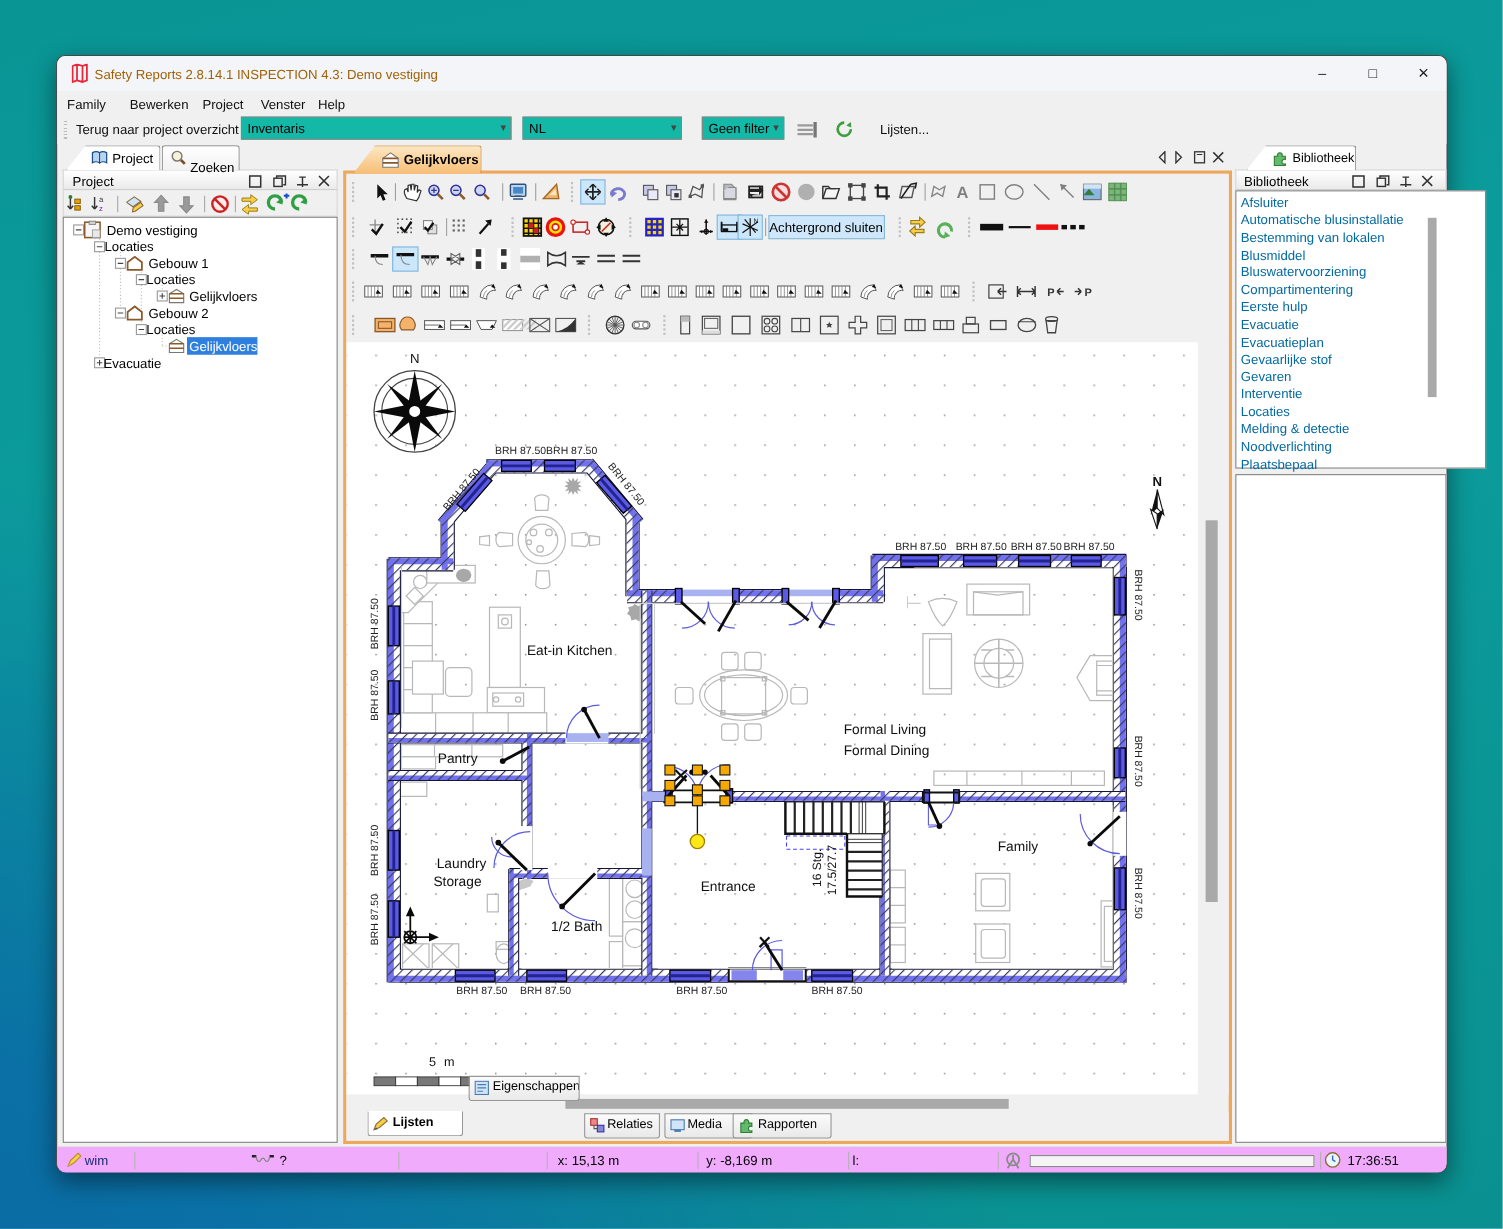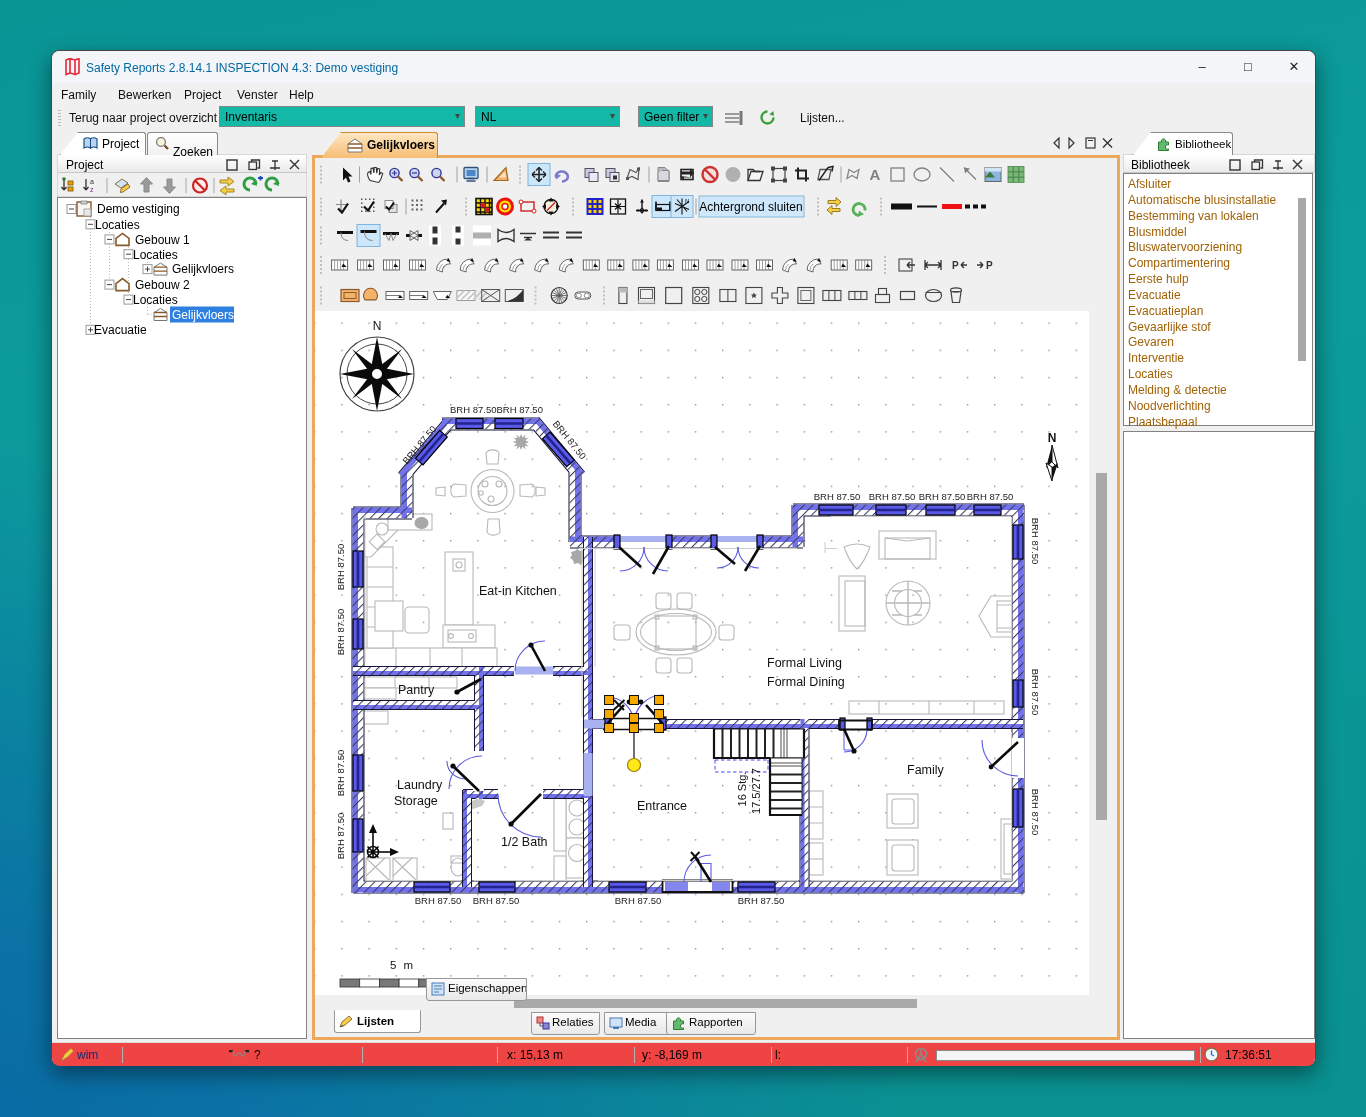--- a/index.html
+++ b/index.html
@@ -11,34 +11,34 @@
     linear-gradient(168deg, #0a9595 0%, #0c9c9c 40%, #0a9090 100%);
   position:relative;
 }
 .abs { position:absolute; }
 #win {
   position:absolute; left:51px; top:50px; width:1265px; height:1016px;
   background:#f0f0f0; border:1px solid #464646; border-radius:8px;
   box-shadow:0 8px 22px rgba(0,0,0,.45);
 }
 #titlebar { position:absolute; left:0; top:0; width:100%; height:32px; background:#f3f5f8; border-radius:8px 8px 0 0; }
-#titletext { position:absolute; left:34px; top:10px; font-size:12px; color:#0369a1; }
+#titletext { position:absolute; left:34px; top:10px; font-size:12px; color:#a16207; }
 .winbtn { position:absolute; top:9px; width:14px; height:14px; color:#222; font-size:13px; text-align:center; line-height:14px; }
 #menubar { position:absolute; left:0; top:32px; width:100%; height:24px; background:#f0f0f0; font-size:12px; color:#101010; }
 .menuitem { position:absolute; top:5px; }
 #maintoolbar { position:absolute; left:0; top:56px; width:100%; height:24px; background:#f0f0f0; font-size:12px; color:#101010; }
 .combo { position:absolute; top:-1px; height:21px; background:#14b8a6; border:1px solid #868686; font-size:12px; color:#000; }
 .combo .ct { position:absolute; left:5px; top:3px; }
 .combo .chev { position:absolute; right:4px; top:3px; color:#444; font-size:10px; }
 .grip { position:absolute; width:3px; background-image:repeating-linear-gradient(to bottom,#bbb 0 1px,transparent 1px 3px); }
 
 .tab { position:absolute; height:23px; background:#fff; border:1px solid #898989; border-bottom:none; border-radius:3px 3px 0 0; font-size:12px; color:#000; }
 .caption { position:absolute; height:19px; background:linear-gradient(#ffffff,#eaeaea); font-size:12px; color:#000; }
 .whitebox { position:absolute; background:#fff; border:1px solid #828282; }
-#statusbar { position:absolute; left:0; top:991px; width:100%; height:24px; background:#ef4444; border-top:1px solid #dcdcdc; border-radius:0 0 8px 8px; font-size:12px; color:#000; }
+#statusbar { position:absolute; left:0; top:991px; width:100%; height:24px; background:#f0abfc; border-top:1px solid #dcdcdc; border-radius:0 0 8px 8px; font-size:12px; color:#000; }
 .sbsep { position:absolute; top:4px; height:16px; width:1px; background:#b2b2b2; }
 .sbtext { position:absolute; top:5px; }
 
 #centerpane { position:absolute; left:260px; top:104px; width:808px; height:885px; border:3px solid #eda85c; background:#f0f0f0; }
 .bottomtab { position:absolute; height:23px; border:1px solid #979797; background:linear-gradient(#fbfbfb,#e9e9e9); border-radius:0 0 3px 3px; font-size:11.5px; color:#000; }
 </style>
 </head>
 <body>
 <div id="win">
 
@@ -239,21 +239,21 @@
   <div class="caption" style="left:1071px;top:103px;width:192px;border:1px solid #d7d7d7;border-bottom:1px solid #c8c8c8">
     <div class="abs" style="left:7px;top:3px">Bibliotheek</div>
     <svg class="abs" style="left:105px;top:4px" width="76" height="12" viewBox="0 0 76 12">
       <rect x="1" y="1" width="10" height="10" fill="none" stroke="#333" stroke-width="1.4"></rect>
       <rect x="23" y="3" width="7.5" height="7.5" fill="none" stroke="#333" stroke-width="1.3"></rect>
       <path d="M25.5 3 v-2 h8 v8 h-2" fill="none" stroke="#333" stroke-width="1.3"></path>
       <path d="M46 2 h6 m-3 0 v7 m-5 0 h10 m-5 0 v2" stroke="#333" stroke-width="1.3" fill="none"></path>
       <path d="M64 1 l9 9 m0 -9 l-9 9" stroke="#333" stroke-width="1.4"></path>
     </svg>
   </div>
-  <div class="whitebox" style="left:1071px;top:122px;width:190px;height:253px;font-size:12px;color:#a16207">
+  <div class="whitebox" style="left:1071px;top:122px;width:228px;height:253px;font-size:12px;color:#0369a1">
     <div class="abs" style="left:4px;top:3px;line-height:15.85px">Afsluiter<br>Automatische blusinstallatie<br>Bestemming van lokalen<br>Blusmiddel<br>Bluswatervoorziening<br>Compartimentering<br>Eerste hulp<br>Evacuatie<br>Evacuatieplan<br>Gevaarlijke stof<br>Gevaren<br>Interventie<br>Locaties<br>Melding &amp; detectie<br>Noodverlichting<br>Plaatsbepaal</div>
     <div class="abs" style="left:174px;top:24px;width:8px;height:163px;background:#a9a9a9"></div>
   </div>
   <div class="whitebox" style="left:1071px;top:380px;width:192px;height:608px"></div>
 
   <div id="centerpane"></div>
   <div class="abs" style="left:269px;top:81px;width:117px;height:26px;background:linear-gradient(#fde7c3,#f7bd74);border:1px solid #d08a30;border-bottom:none;border-radius:3px 3px 0 0;clip-path:polygon(20px 0,100% 0,100% 100%,0 100%);z-index:4">
     <svg class="abs" style="left:25px;top:5px" width="16" height="15" viewBox="0 0 16 15">
       <path d="M1 6 L8 1 L15 6 L15 14 L1 14 Z" fill="#fff" stroke="#777" stroke-width="1"></path>
       <path d="M1 6 h14 M1 10 h14" stroke="#8a5a2a" stroke-width="1.5"></path>

